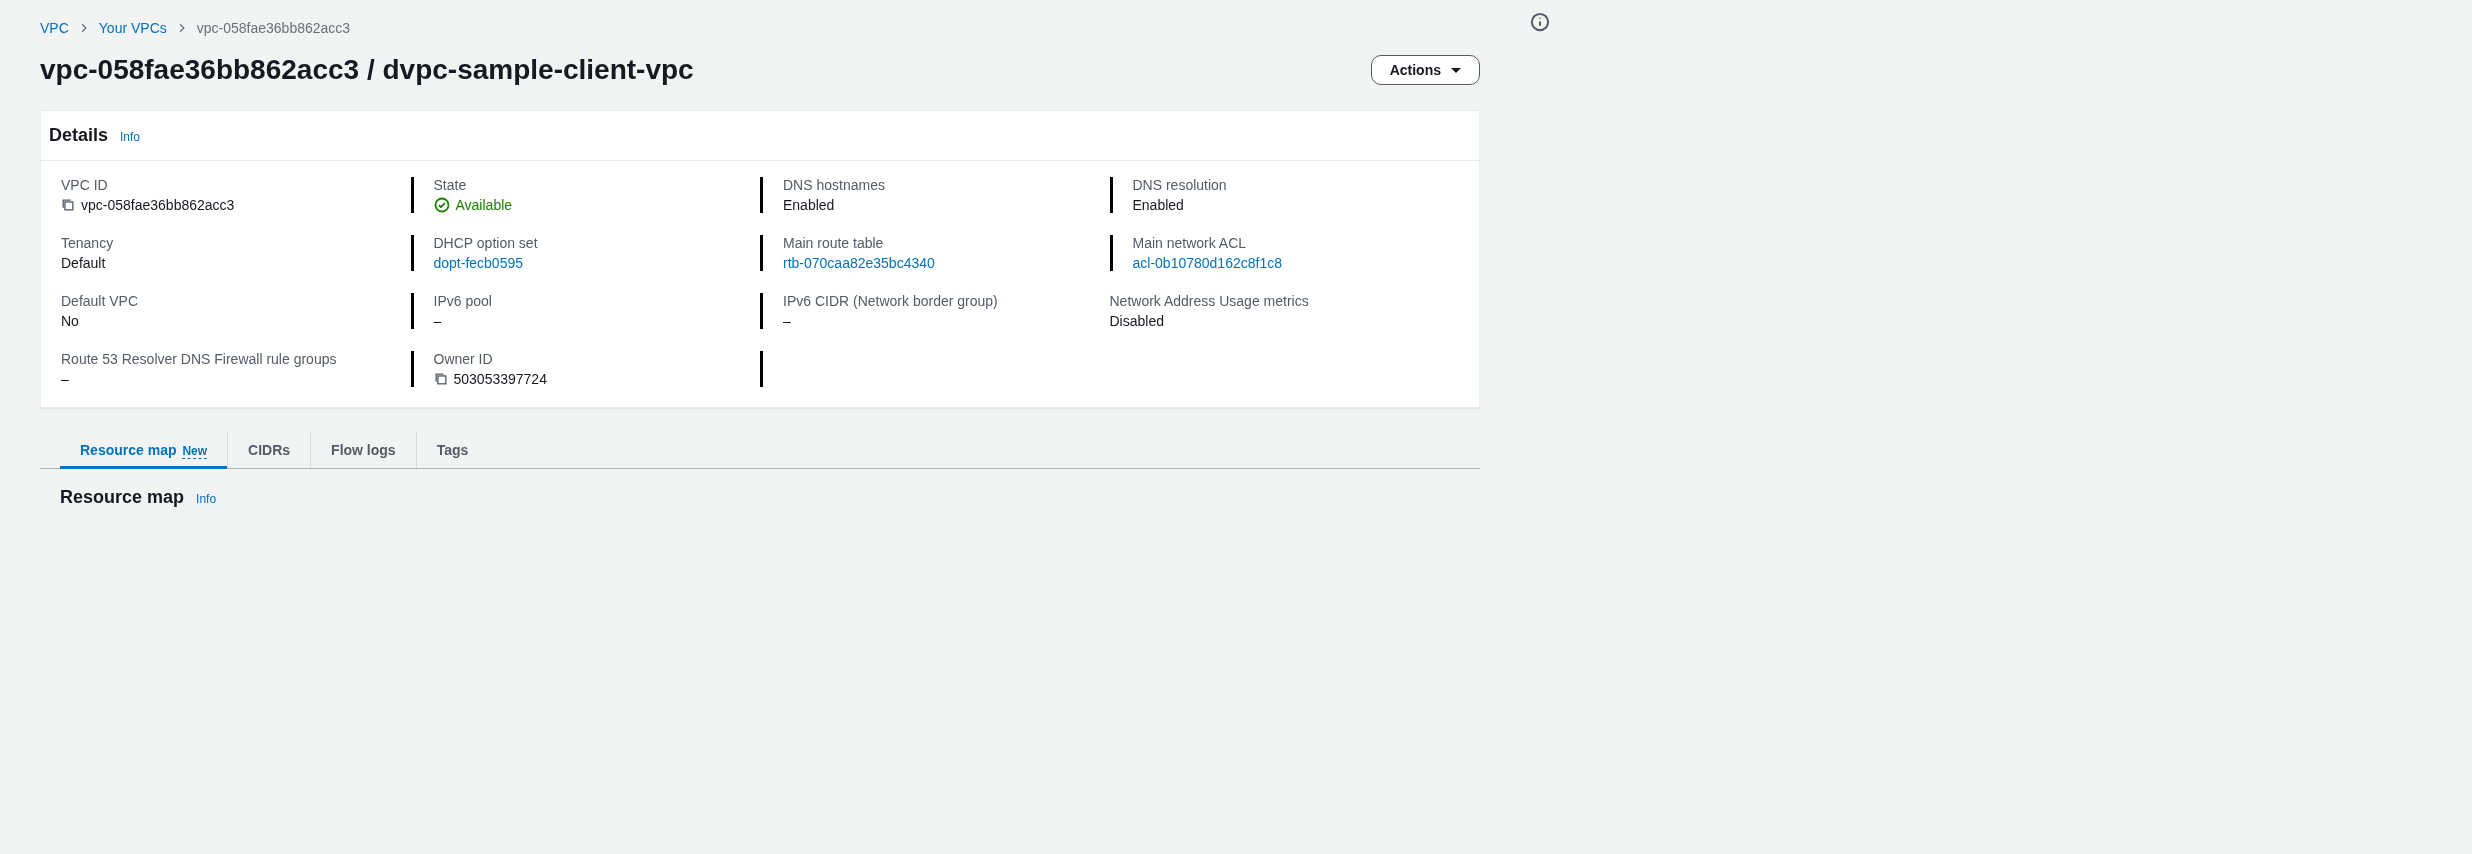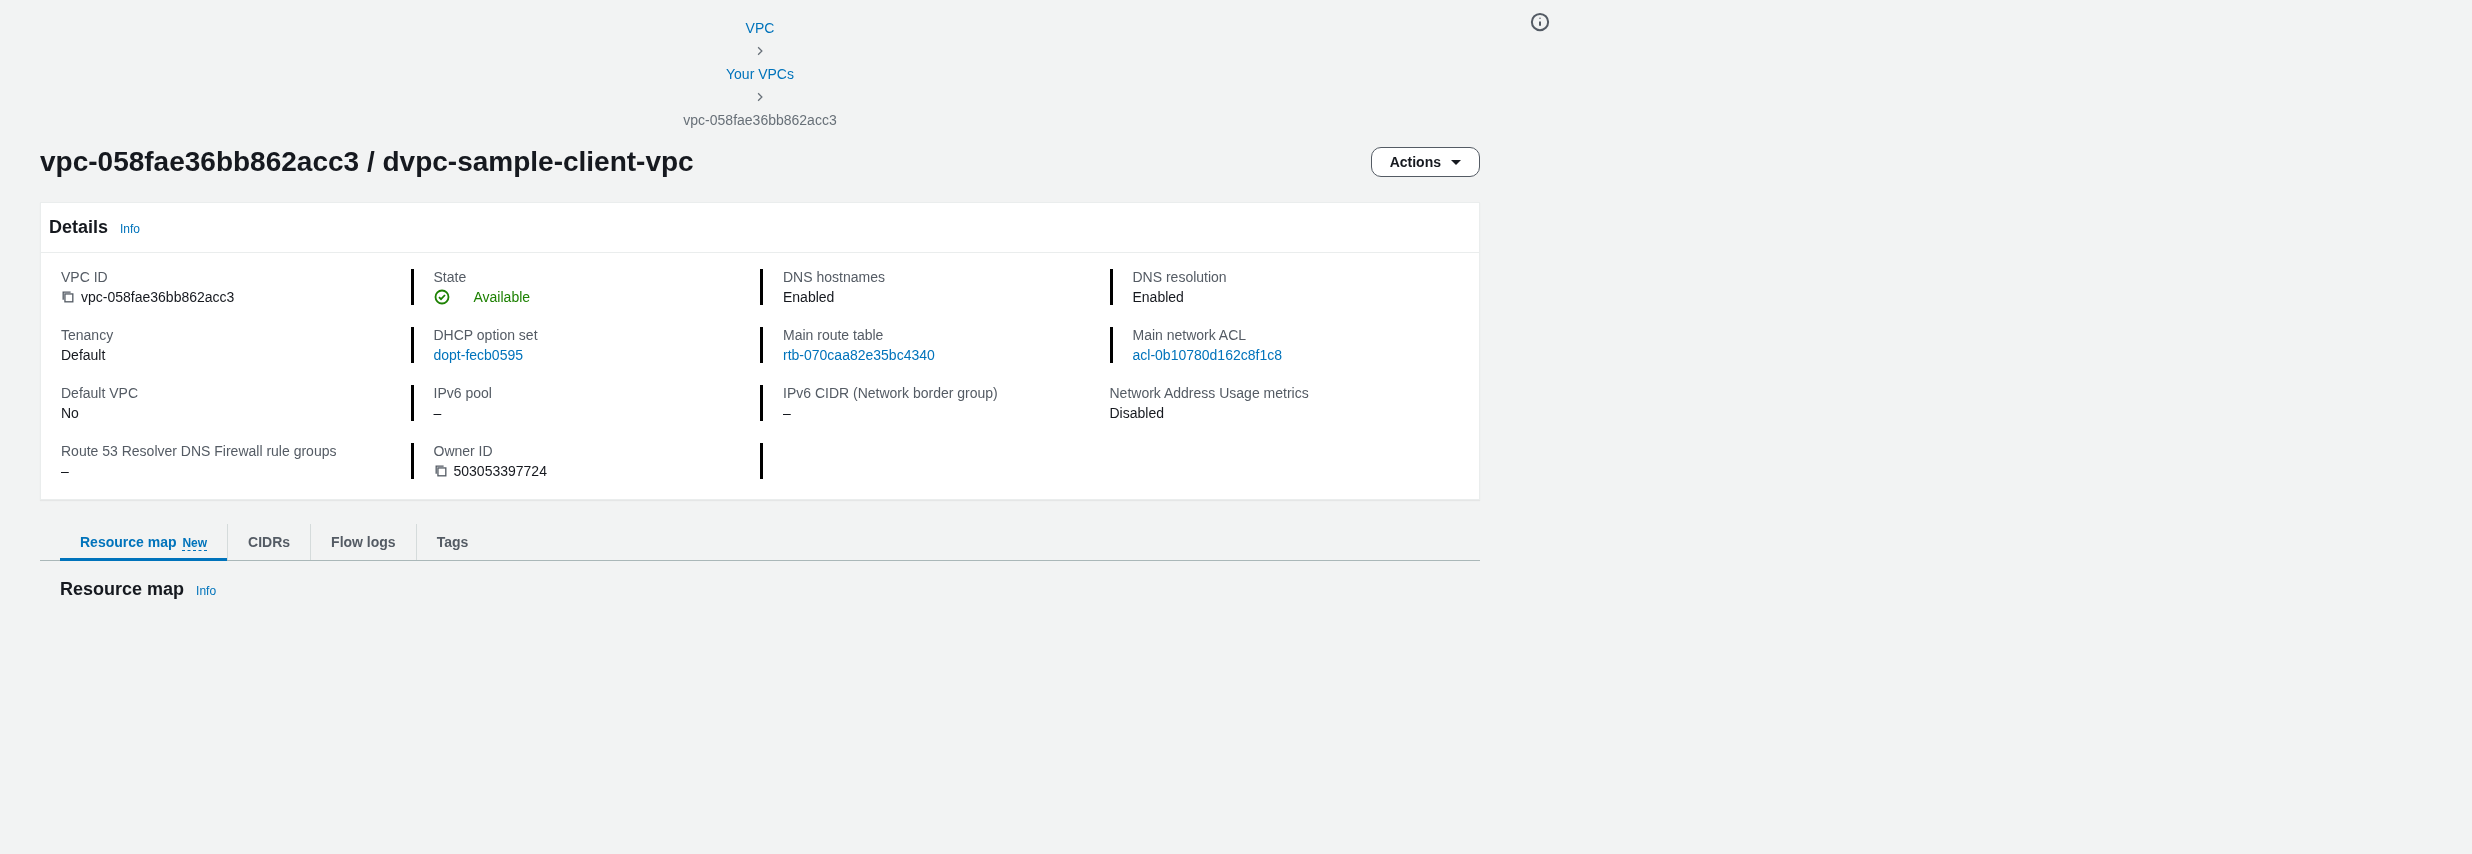--- a/index.html
+++ b/index.html
@@ -2,21 +2,21 @@
 <html><head>
 <meta charset="utf-8">
 <style>
 * { box-sizing: border-box; margin: 0; padding: 0; }
 body { font-family: "Amazon Ember", "Helvetica Neue", Arial, sans-serif; background: #f2f3f3; color: #16191f; font-size: 14px; }
 .page-wrapper { display: flex; }
 .main-content { flex: 1; padding: 20px 40px 10px 40px; max-width: 1520px; }
 .info-rail { width: 40px; padding-top: 12px; text-align: center; }
 .info-rail svg { width: 20px; height: 20px; color: #545b64; cursor: pointer; }
 
-.breadcrumb { display: flex; align-items: center; gap: 10px; margin-bottom: 18px; font-size: 14px; flex-direction: column; }
+.breadcrumb { display: flex; align-items: center; gap: 10px; margin-bottom: 18px; font-size: 14px; }
 .breadcrumb a { color: #0073bb; text-decoration: none; }
 .breadcrumb .chevron { color: #687078; display: inline-flex; }
 .breadcrumb .current { color: #687078; }
 
 .header-row { display: flex; justify-content: space-between; align-items: center; margin-bottom: 24px; }
 .page-title { font-size: 28px; font-weight: 700; color: #16191f; }
 .actions-btn { border: 1px solid #545b64; background: #fff; padding: 6px 18px; font-size: 14px; font-weight: 700; color: #16191f; cursor: pointer; display: inline-flex; align-items: center; gap: 10px; border-radius: 10px; }
 
 .panel { background: #fff; border: 1px solid #eaeded; box-shadow: 0 1px 1px rgba(0,0,0,0.05); }
 .panel-header { padding: 14px 8px; border-bottom: 1px solid #eaeded; display: flex; align-items: baseline; gap: 12px; }
@@ -24,21 +24,21 @@
 .info-link { color: #0073bb; font-size: 12px; text-decoration: none; font-weight: 400; }
 
 .details-grid { display: grid; grid-template-columns: repeat(4, 1fr); padding: 16px 20px 20px 20px; column-gap: 0; row-gap: 22px; }
 .details-grid > .details-cell:nth-child(4n+1) { border-left: none; padding-left: 0; }
 .details-cell { border-left: 3px solid #000000; padding-left: 20px; padding-right: 20px; }
 .details-cell.first-col { border-left: none; padding-left: 0; }
 .detail-label { color: #545b64; font-size: 14px; margin-bottom: 4px; }
 .detail-value { color: #16191f; font-size: 14px; display: flex; align-items: center; gap: 6px; }
 .detail-value.link { color: #0073bb; }
 .detail-value.link span { cursor: pointer; }
-.status-available { color: #1d8102; display: inline-flex; align-items: center; gap: 24px; }
+.status-available { color: #1d8102; display: inline-flex; align-items: center; gap: 6px; }
 .copy-icon { width: 14px; height: 14px; cursor: pointer; color: #545b64; flex-shrink: 0; }
 
 .tabs { display: flex; border-bottom: 1px solid #aab7b8; margin-top: 24px; padding-left: 20px; gap: 0; }
 .tab { padding: 10px 20px; font-size: 14px; font-weight: 700; color: #545b64; cursor: pointer; border-right: 1px solid #d5dbdb; position: relative; }
 .tab:last-child { border-right: none; }
 .tab.active { color: #0073bb; }
 .tab.active::after { content: ""; position: absolute; left: 0; right: 0; bottom: -1px; height: 3px; background: #0073bb; }
 .tab .new-badge { color: #0073bb; font-size: 12px; font-weight: 700; border-bottom: 1px dashed #0073bb; margin-left: 2px; }
 
 .resource-map-section { padding: 18px 0 4px 20px; display: flex; align-items: baseline; gap: 12px; }

